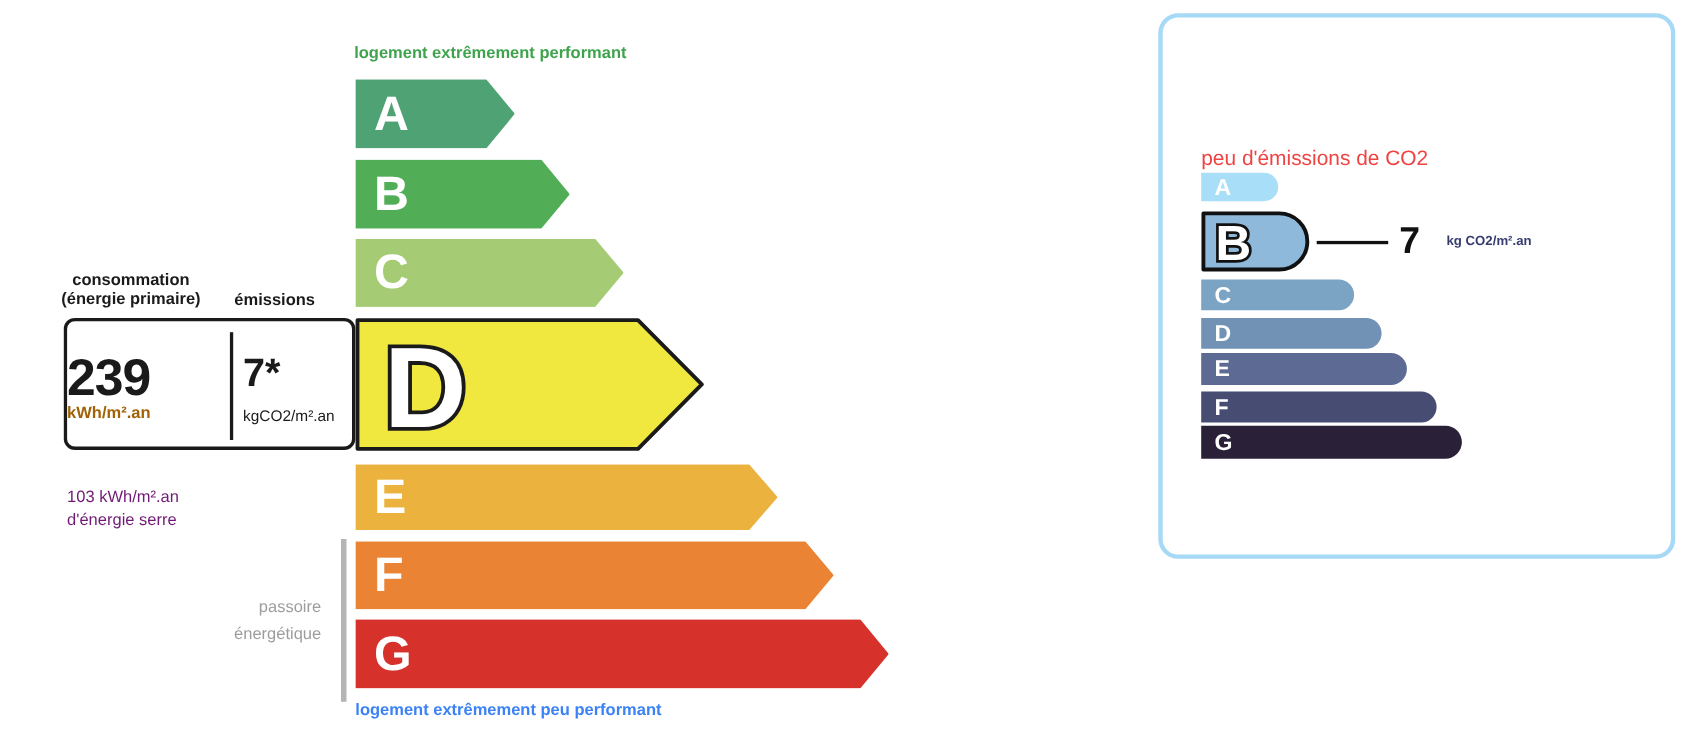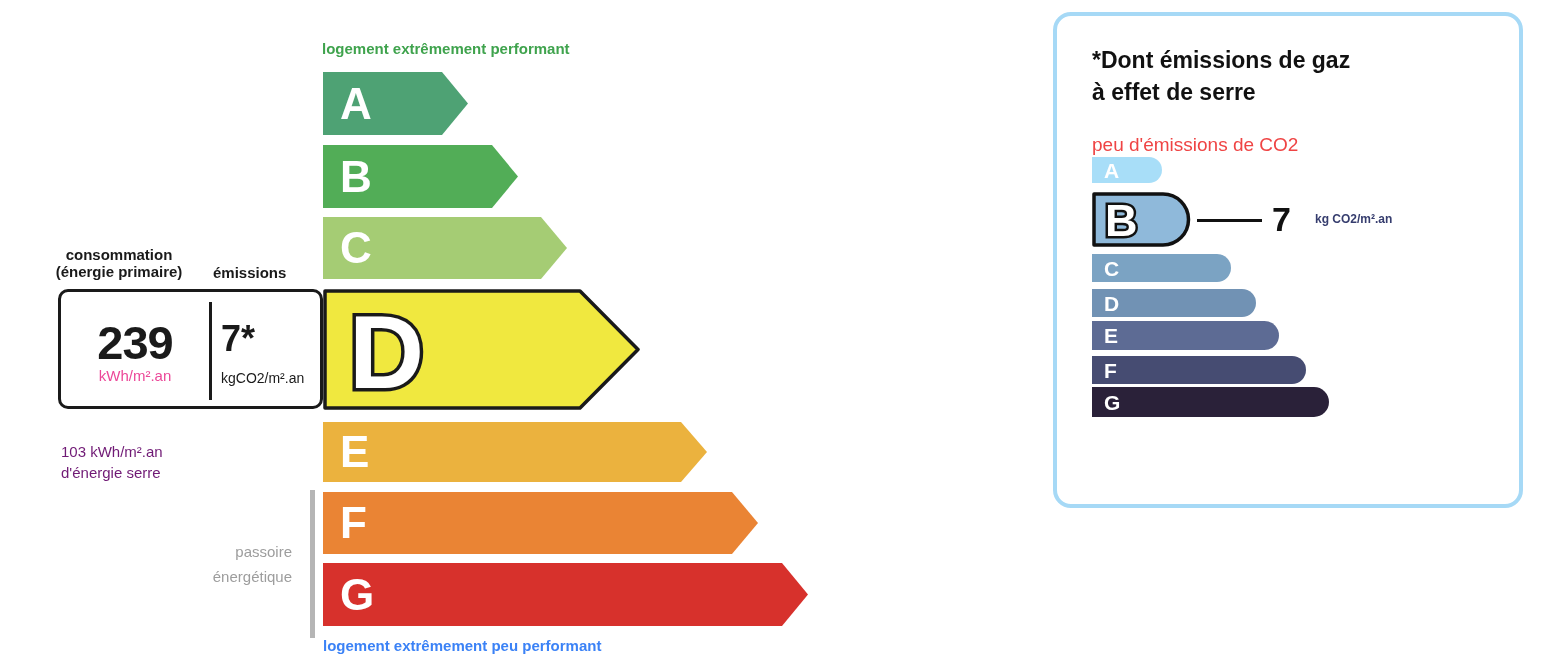--- a/index.html
+++ b/index.html
@@ -13,26 +13,26 @@
   .ebar { position:absolute; display:flex; align-items:center; color:#fff; font-weight:bold; }
   .ebar .ltr { padding-left:17px; line-height:1; }
 
   .score-labels-left { position:absolute; left:30px; top:246px; width:178px; text-align:center;
                        font-size:15px; font-weight:bold; color:#1a1a1a; line-height:17px; }
   .score-label-right { position:absolute; left:213px; top:264px; font-size:15px; font-weight:bold; color:#1a1a1a; }
 
   .score-box { position:absolute; left:58px; top:289px; width:265px; height:120px;
                background:#fff; border:3px solid #1a1a1a; border-radius:10px;
                display:flex; align-items:stretch; z-index:2; }
-  .score-col1 { width:148px; display:flex; flex-direction:column; justify-content:center; align-items:center; padding-top:4px; }
+  .score-col1 { width:148px; display:flex; flex-direction:column; justify-content:center; align-items:flex-start; padding-top:4px; }
   .score-divider { width:3px; background:#1a1a1a; margin:10px 0 6px 0; }
   .score-col2 { flex:1; display:flex; flex-direction:column; justify-content:center; align-items:flex-start; padding-left:9px; padding-top:4px; }
   .score-value { font-size:47px; font-weight:bold; color:#1a1a1a; line-height:48px; letter-spacing:-1px; }
   .score-value2 { font-size:36px; font-weight:bold; color:#1a1a1a; line-height:44px; }
-  .score-unit { font-size:15px; color:#ec4899; margin-top:0; }
+  .score-unit { font-size:15px; color:#a16207; margin-top:0;font-weight:bold; }
   .score-unit2 { font-size:14px; color:#1a1a1a; margin-top:9px; }
 
   .final-energy-note { position:absolute; left:61px; top:441px; font-size:15px; font-weight:normal;
                        color:#701a75; line-height:21px; }
   .sieve-label { position:absolute; left:140px; top:539px; width:152px; text-align:right;
                  font-size:15px; color:#9d9d9d; line-height:25px; }
   .sieve-bar { position:absolute; left:310px; top:490px; width:5px; height:148px; background:#b5b5b5; }
 
   
   .co2-panel { position:absolute; left:1053px; top:12px; width:470px; height:496px;
@@ -111,24 +111,20 @@
     <div class="sieve-label">
       <div>passoire</div>
       <div>énergétique</div>
     </div>
     <div class="sieve-bar"></div>
 
     <div class="energy-bottom-label">logement extrêmement peu performant</div>
   </section>
 
   <aside class="co2-panel">
-    <div class="co2-title">
-      <div>*Dont émissions de gaz</div>
-      <div>à effet de serre</div>
-    </div>
     <div class="co2-top-label">peu d'émissions de CO2</div>
 
     <div id="co2-bars">
         <div class="cbar" style="left: 35px; top: 141px; width: 70px; height: 26px; background: rgb(168, 222, 248);">
           <span class="ltr">A</span>
         </div>
         <svg width="100" height="55" style="position:absolute;left:35px;top:176px;overflow:visible;">
           <path d="M2,2 H71 A25.5,25.5 0 0 1 71,53 H2 Z" fill="#8fb9da" stroke="#111111" stroke-width="3.5" stroke-linejoin="round"></path>
           <text x="13" y="44" font-size="45" fill="#ffffff" stroke="#111111" stroke-width="5" paint-order="stroke">B</text>
         </svg>

